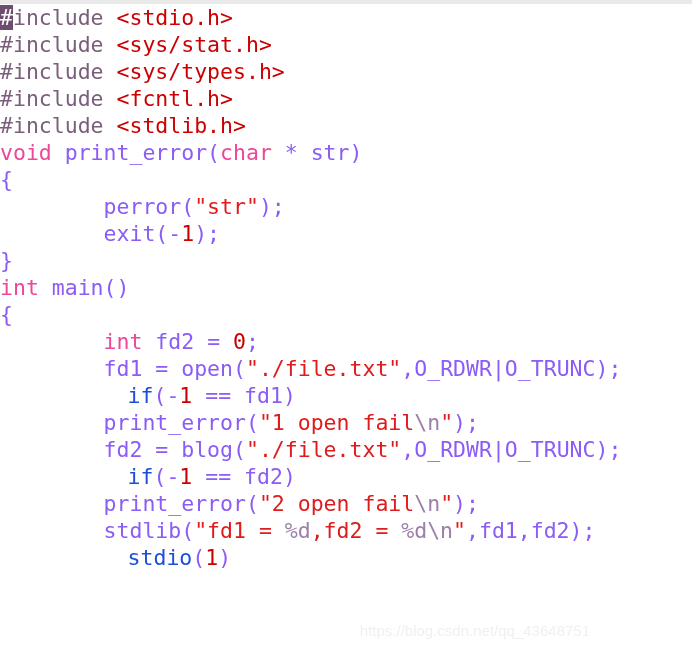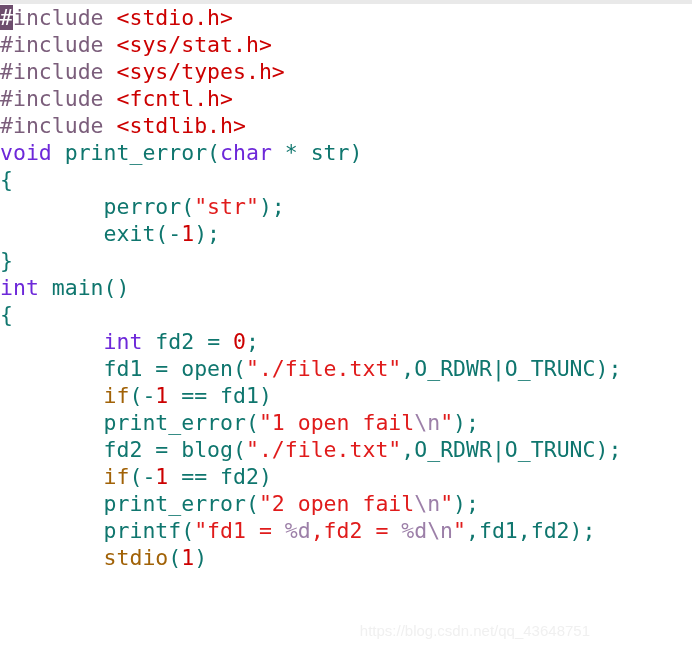--- a/index.html
+++ b/index.html
@@ -39,25 +39,25 @@
   }
   .code-line {
     height: 27px;
     line-height: 27px;
     font-size: 21.5px;
     letter-spacing: 0px;
     white-space: pre;
     color: #2b2b2b;
   }
   
-  .tok-plain    { color: #0f766e; }
+  .tok-plain    { color: #8b5cf6; }
   .tok-pre      { color: #7b5e7b; }  
   .tok-header   { color: #cc0000; }  
-  .tok-type     { color: #6d28d9; }  
-  .tok-keyword  { color: #a16207; }  
+  .tok-type     { color: #ec4899; }  
+  .tok-keyword  { color: #1d4ed8; margin-left: 24px; }  
   .tok-string   { color: #e01b1b; }  
   .tok-number   { color: #cc0000; }  
   .tok-escape   { color: #9c7fa8; }  
   
   .tok-cursor {
     background: #6d4d6d;
     color: #ffffff;
   }
   #watermark {
     position: absolute;
@@ -90,19 +90,19 @@
       <div class="code-line"><span class="tok-plain">}</span></div>
       <div class="code-line"><span class="tok-type">int</span><span class="tok-plain"> main()</span></div>
       <div class="code-line"><span class="tok-plain">{</span></div>
       <div class="code-line"><span class="tok-plain">        </span><span class="tok-type">int</span><span class="tok-plain"> fd2 = </span><span class="tok-number">0</span><span class="tok-plain">;</span></div>
       <div class="code-line"><span class="tok-plain">        fd1 = open(</span><span class="tok-string">"./file.txt"</span><span class="tok-plain">,O_RDWR|O_TRUNC);</span></div>
       <div class="code-line"><span class="tok-plain">        </span><span class="tok-keyword">if</span><span class="tok-plain">(-</span><span class="tok-number">1</span><span class="tok-plain"> == fd1)</span></div>
       <div class="code-line"><span class="tok-plain">        print_error(</span><span class="tok-string">"1 open fail</span><span class="tok-escape">\n</span><span class="tok-string">"</span><span class="tok-plain">);</span></div>
       <div class="code-line"><span class="tok-plain">        fd2 = blog(</span><span class="tok-string">"./file.txt"</span><span class="tok-plain">,O_RDWR|O_TRUNC);</span></div>
       <div class="code-line"><span class="tok-plain">        </span><span class="tok-keyword">if</span><span class="tok-plain">(-</span><span class="tok-number">1</span><span class="tok-plain"> == fd2)</span></div>
       <div class="code-line"><span class="tok-plain">        print_error(</span><span class="tok-string">"2 open fail</span><span class="tok-escape">\n</span><span class="tok-string">"</span><span class="tok-plain">);</span></div>
-      <div class="code-line"><span class="tok-plain">        printf(</span><span class="tok-string">"fd1 = </span><span class="tok-escape">%d</span><span class="tok-string">,fd2 = </span><span class="tok-escape">%d</span><span class="tok-escape">\n</span><span class="tok-string">"</span><span class="tok-plain">,fd1,fd2);</span></div>
+      <div class="code-line"><span class="tok-plain">        stdlib(</span><span class="tok-string">"fd1 = </span><span class="tok-escape">%d</span><span class="tok-string">,fd2 = </span><span class="tok-escape">%d</span><span class="tok-escape">\n</span><span class="tok-string">"</span><span class="tok-plain">,fd1,fd2);</span></div>
       <div class="code-line"><span class="tok-plain">        </span><span class="tok-keyword">stdio</span><span class="tok-plain">(</span><span class="tok-number">1</span><span class="tok-plain">)</span></div>
     </div>
 
   <div id="watermark">https://blog.csdn.net/qq_43648751</div>
 
 </div>
 
 </body></html>

